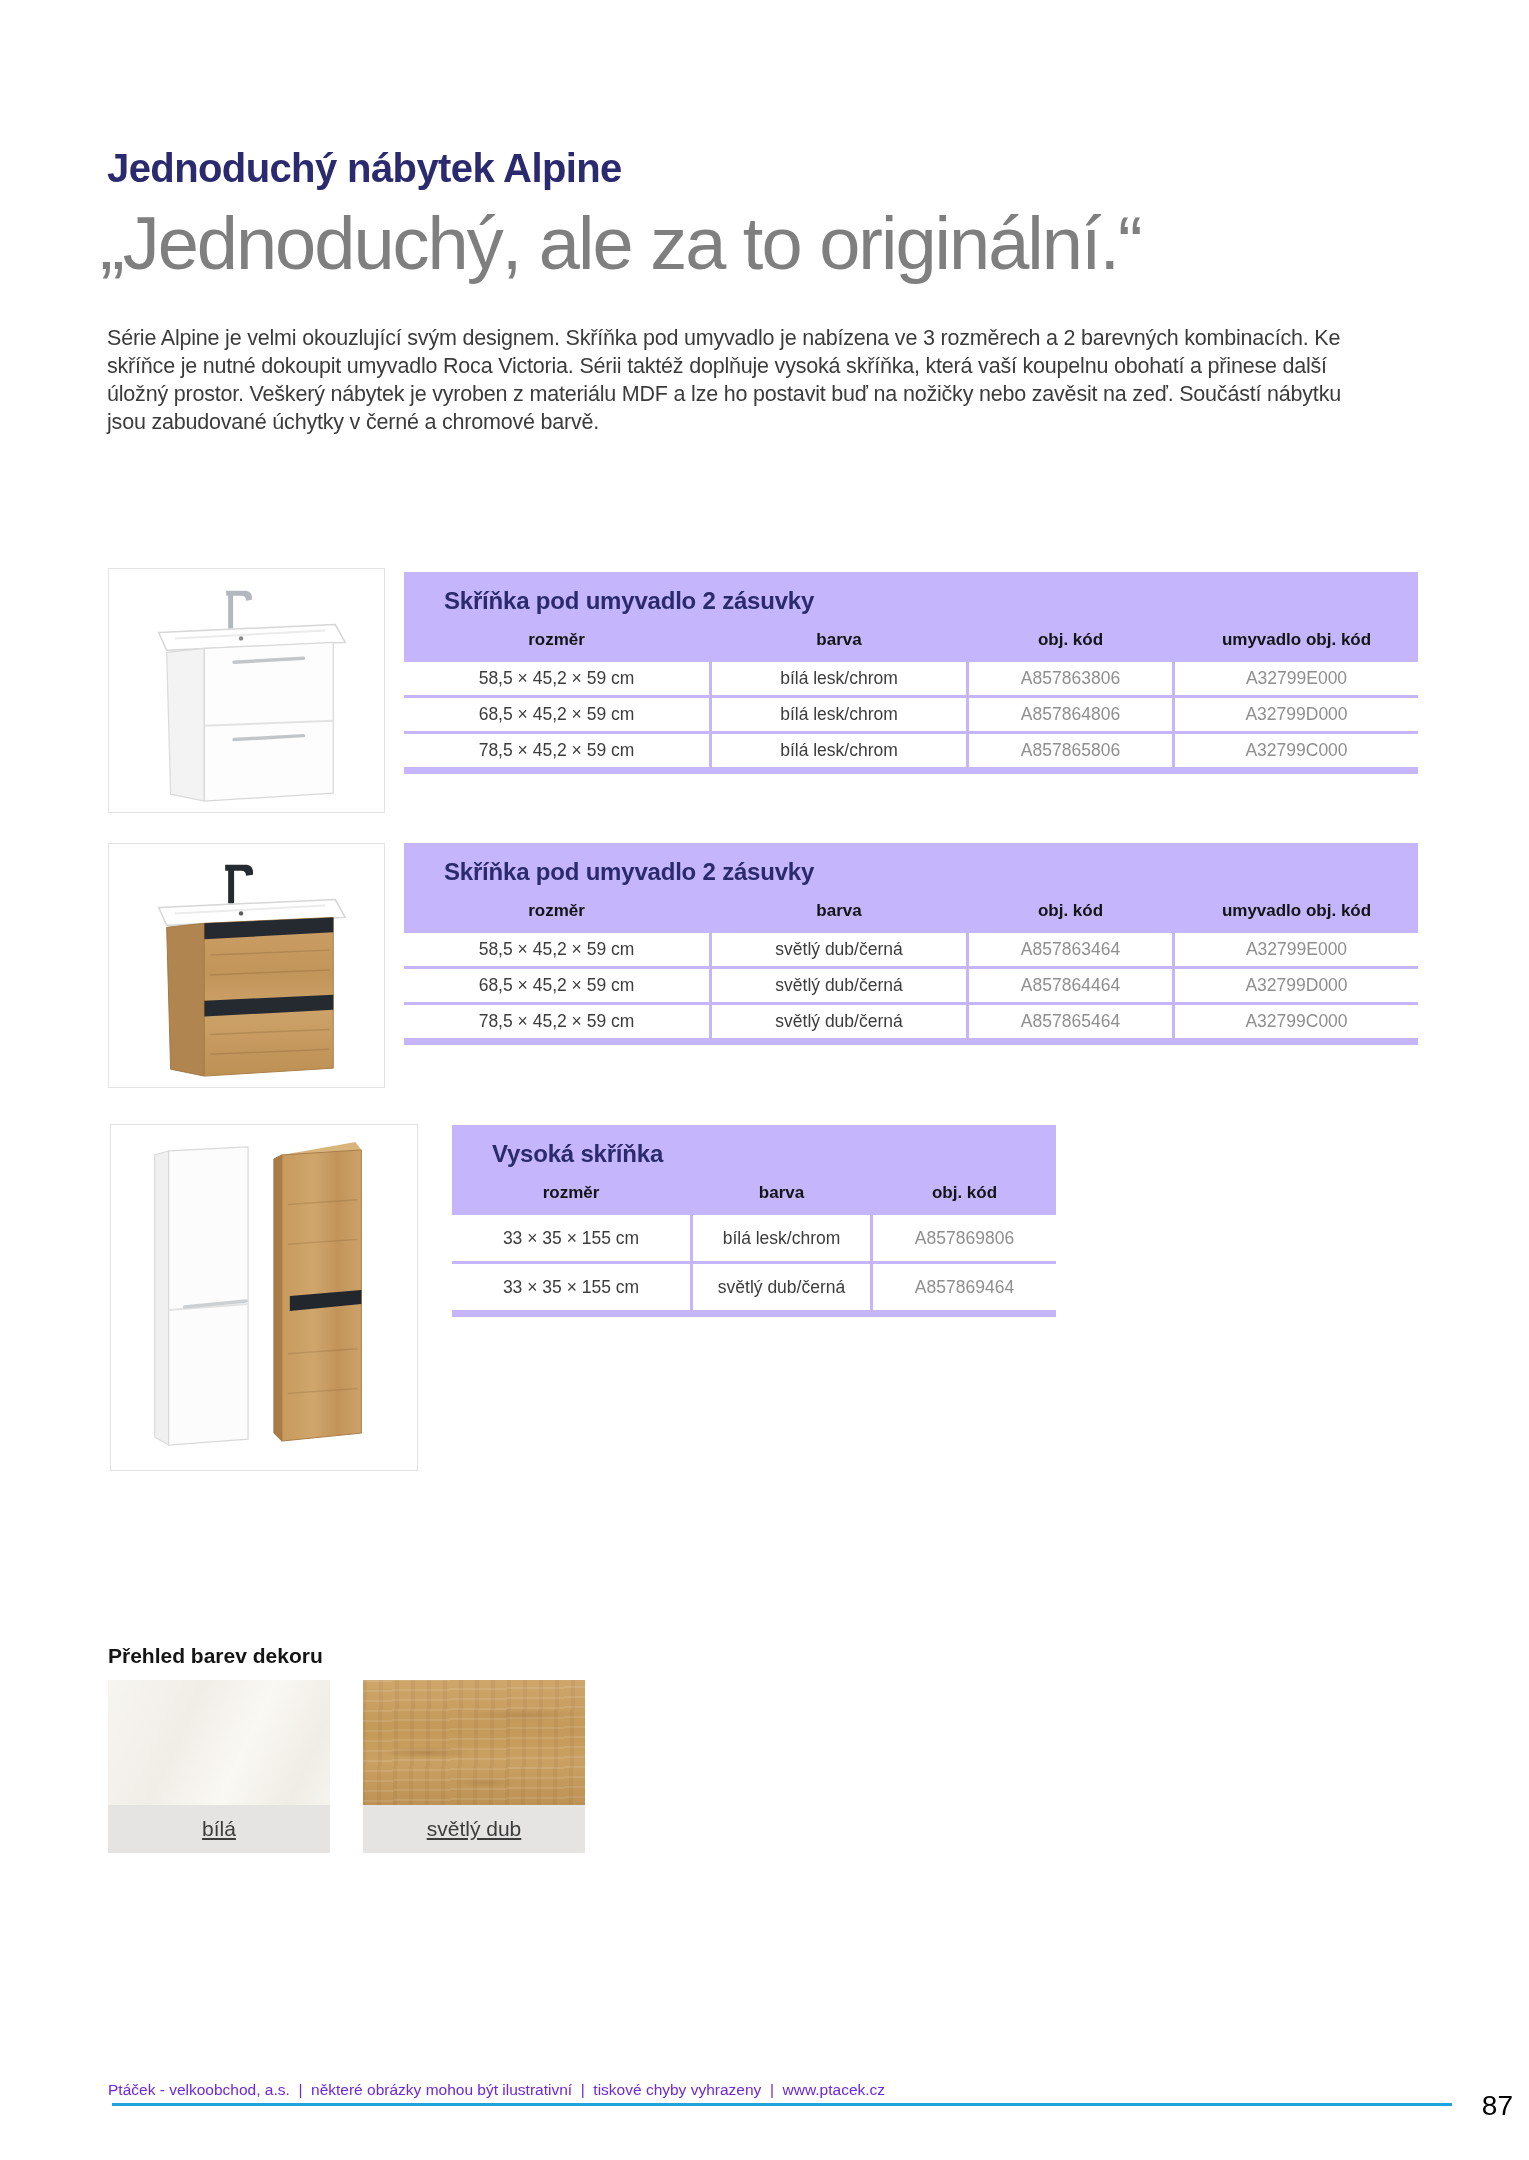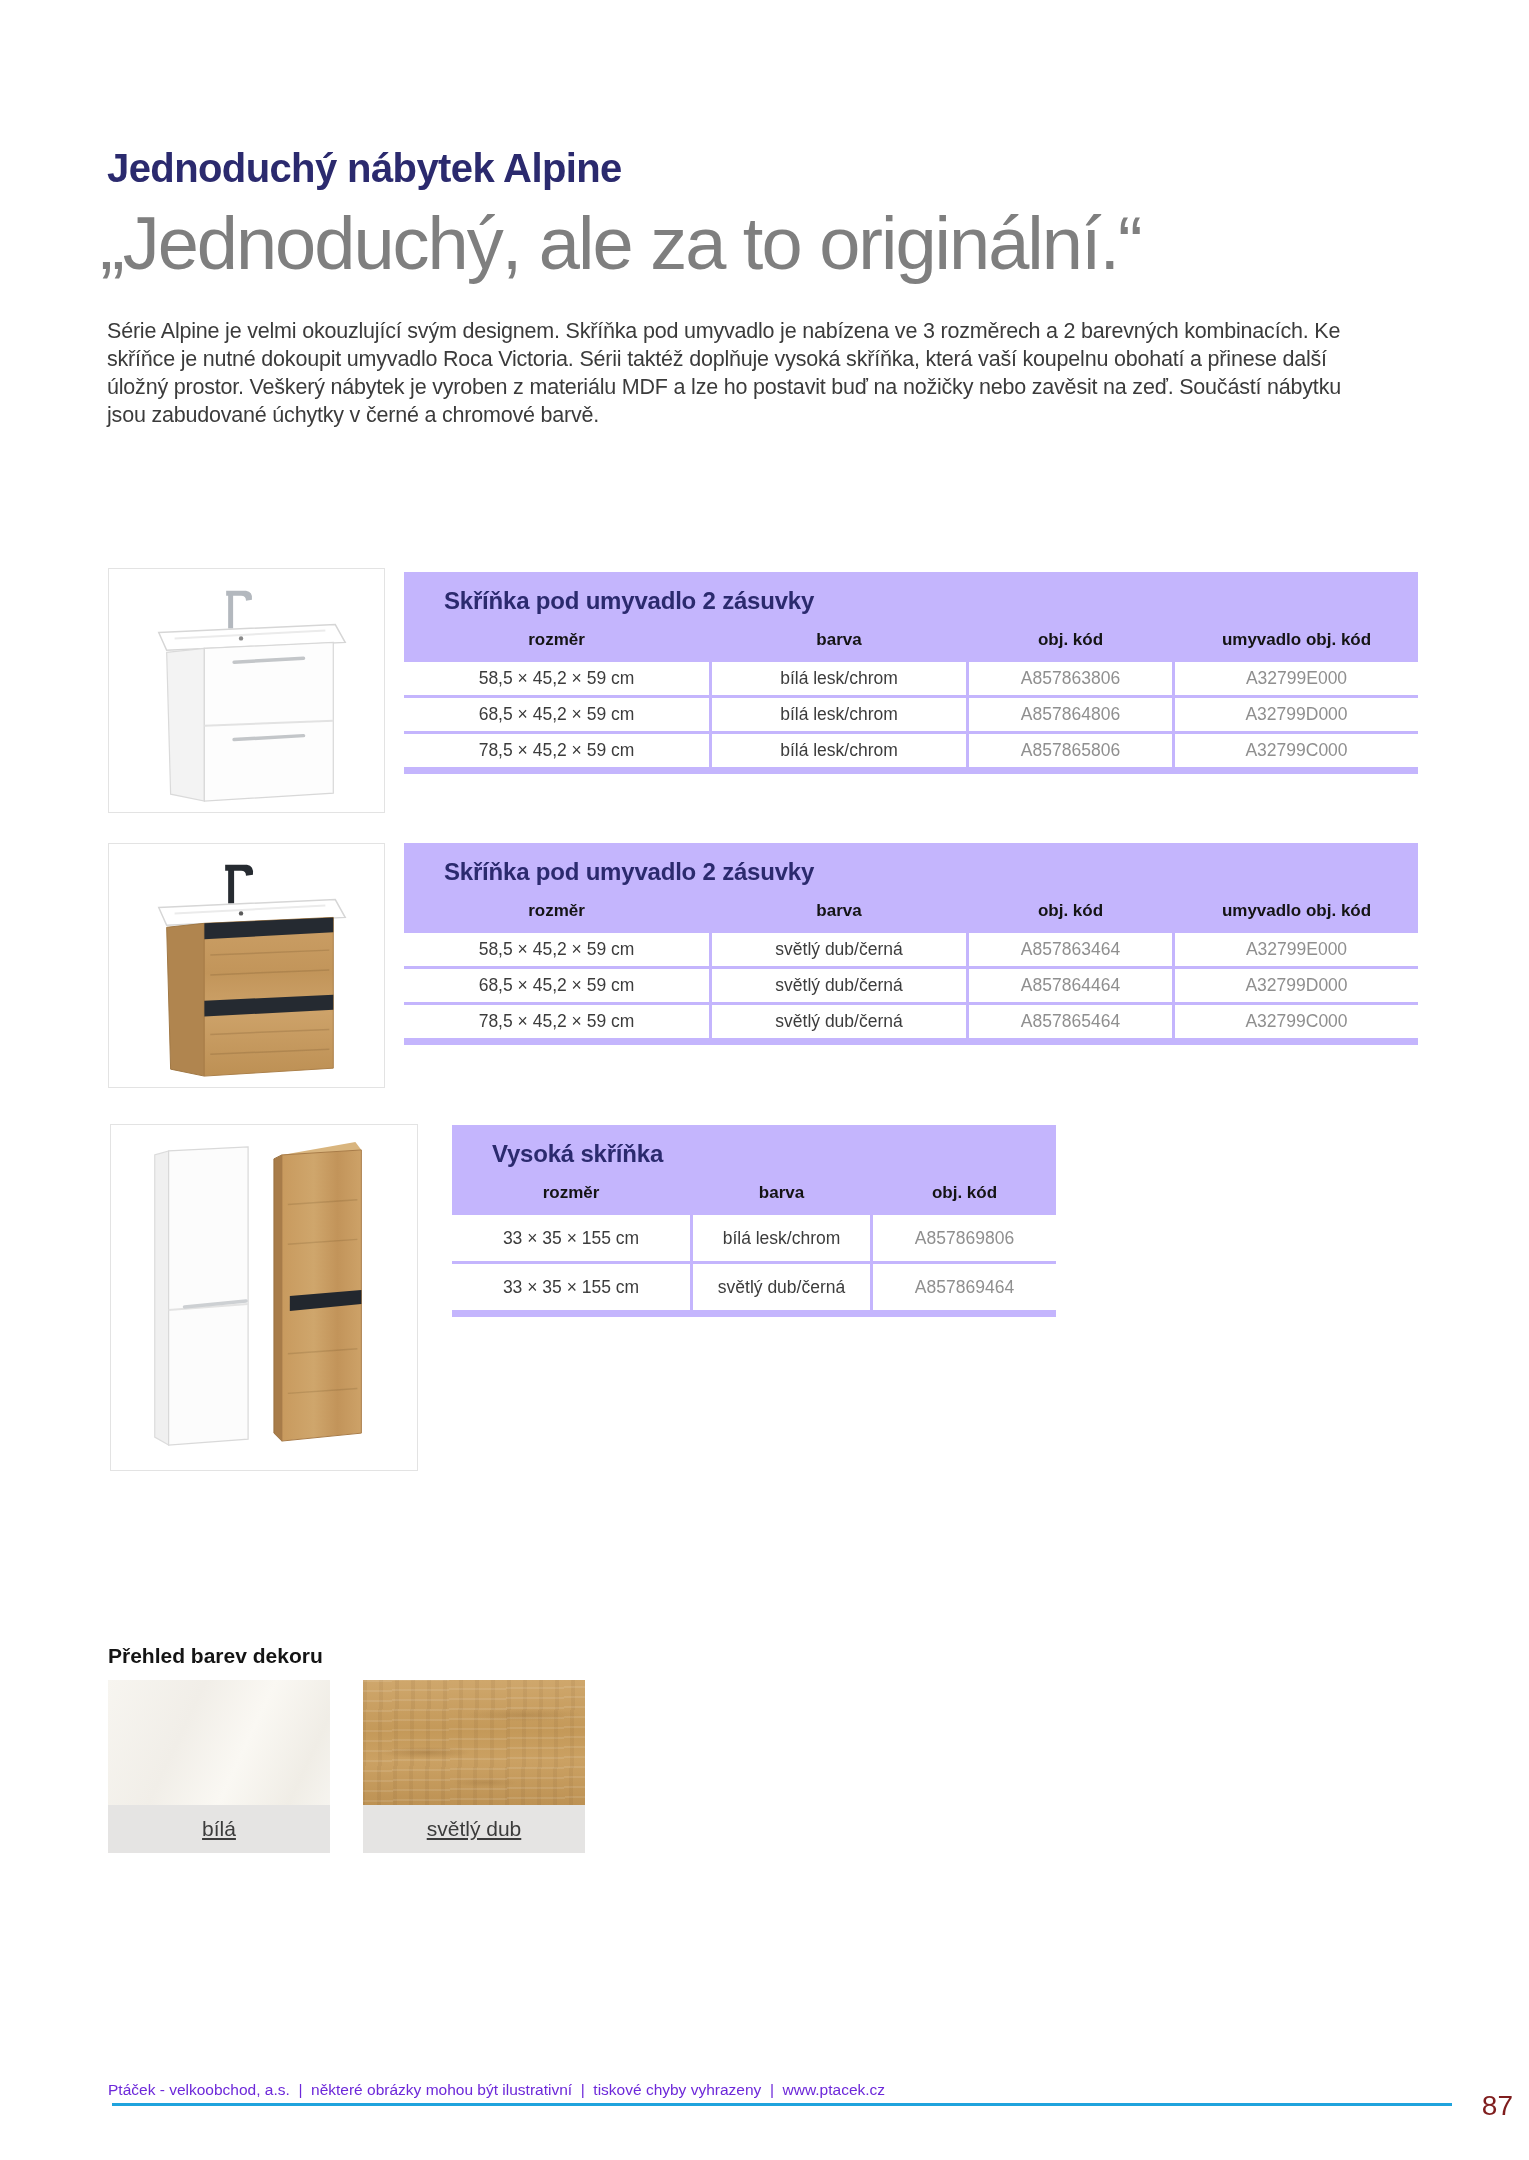--- a/index.html
+++ b/index.html
@@ -13,21 +13,21 @@
   
   .kicker{
     left:107px;top:146px;font-size:40px;font-weight:700;color:#2b2a6e;
     letter-spacing:-0.6px;white-space:nowrap;
   }
   .tagline{
     left:100px;top:201px;font-size:74px;font-weight:300;color:#7f7f7f;
     letter-spacing:-2px;white-space:nowrap;
   }
   .intro{
-    left:107px;top:317px;font-size:21.5px;line-height:28px;color:#3b3b3b;
+    left:107px;top:324px;font-size:21.5px;line-height:28px;color:#3b3b3b;
     letter-spacing:-0.2px;
   }
   .intro div{white-space:nowrap;}
 
   
   .card{position:absolute;background:#ffffff;border:1px solid #e3e3e3;box-sizing:border-box;}
   .card svg{width:100%;height:100%;display:block;}
   .c1{left:108px;top:568px;width:277px;height:245px;}
   .c2{left:108px;top:843px;width:277px;height:245px;}
   .c3{left:110px;top:1124px;width:308px;height:347px;}
@@ -74,21 +74,21 @@
       linear-gradient(180deg,#cfa76c 0%,#c49959 40%,#cba163 65%,#bd9254 100%);
   }
   .swatch-label{
     height:48px;background:#e5e4e3;display:flex;align-items:center;justify-content:center;
     font-size:21px;color:#3c3c3c;text-decoration:underline;
   }
 
   
   .footer-text{left:108px;top:2081px;font-size:15.5px;color:#6d28d9;white-space:pre;}
   .footer-rule{left:112px;top:2103px;width:1340px;height:3px;background:#1fa3dd;}
-  .page-num{right:16px;top:2090px;font-size:28px;color:#7f1d1d;}
+  .page-num{right:16px;top:2090px;font-size:28px;color:#000000;}
 </style>
 </head>
 <body>
 
 <div class="abs kicker">Jednoduchý nábytek Alpine</div>
 <div class="abs tagline">„Jednoduchý, ale za to originální.“</div>
 <div class="abs intro">
   <div>Série Alpine je velmi okouzlující svým designem. Skříňka pod umyvadlo je nabízena ve 3 rozměrech a 2 barevných kombinacích. Ke</div>
   <div>skříňce je nutné dokoupit umyvadlo Roca Victoria. Sérii taktéž doplňuje vysoká skříňka, která vaší koupelnu obohatí a přinese další</div>
   <div>úložný prostor. Veškerý nábytek je vyroben z materiálu MDF a lze ho postavit buď na nožičky nebo zavěsit na zeď. Součástí nábytku</div>

